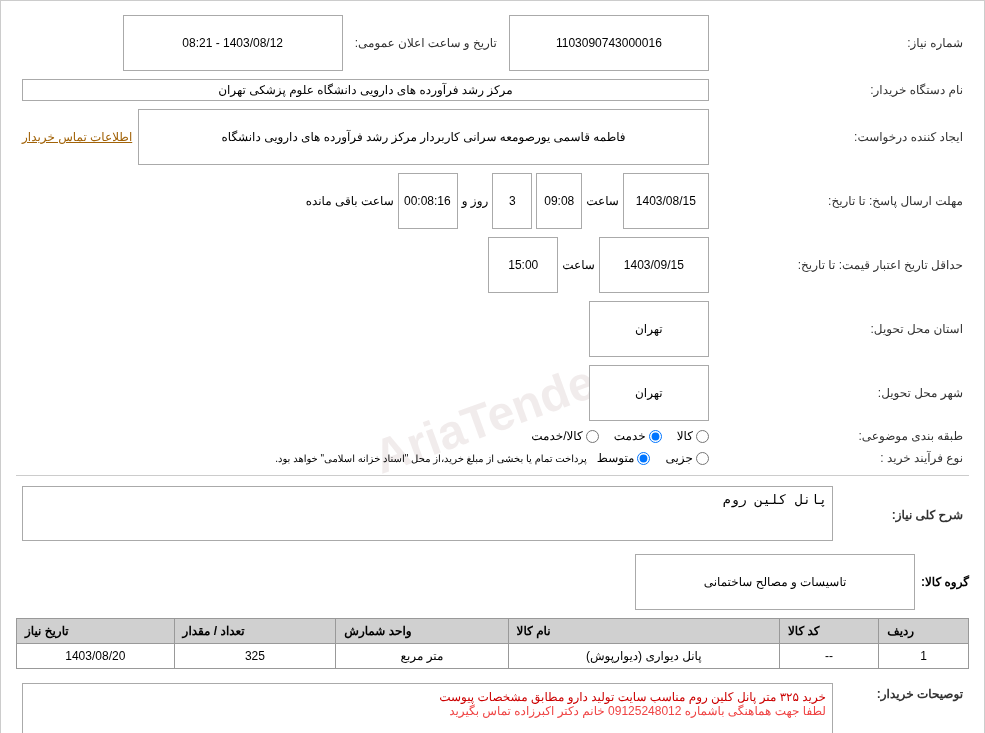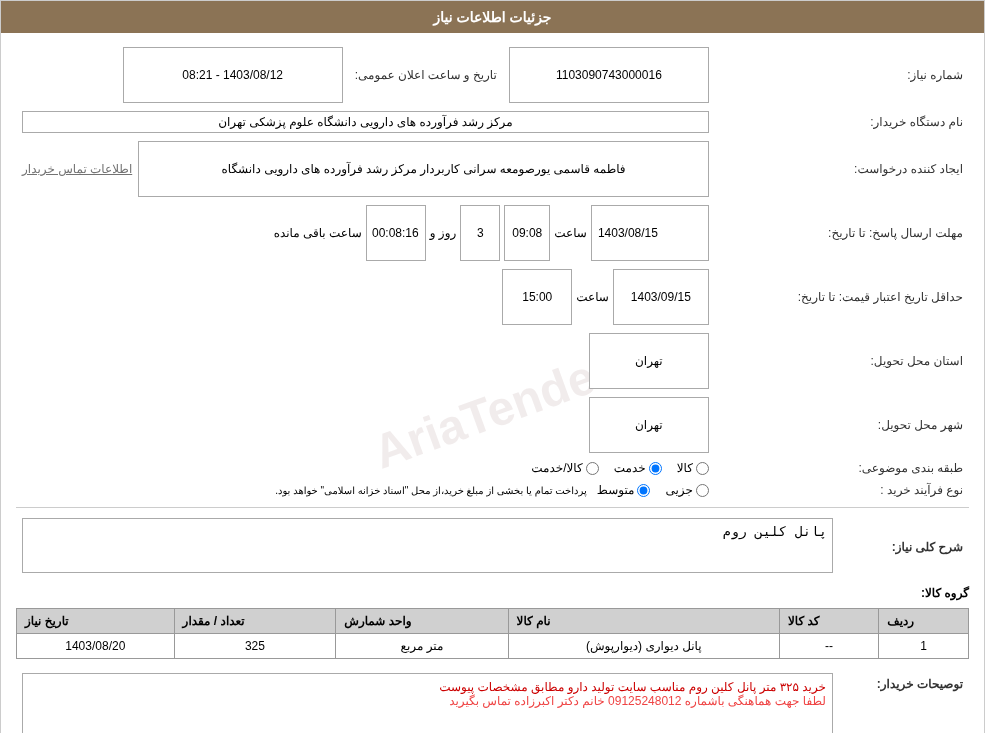--- a/index.html
+++ b/index.html
@@ -53,21 +53,21 @@
     }
     .input-box-wide {
       width: 100%;
       border: 1px solid #aaa;
       background: #fff;
       padding: 3px 6px;
       min-height: 22px;
       text-align: center;
     }
     .blue-link {
-      color: #737373;
+      color: #a16207;
       text-decoration: underline;
       cursor: pointer;
     }
     .row-flex {
       display: flex;
       align-items: center;
       gap: 4px;
       direction: rtl;
     }
     .section-header {
@@ -194,23 +194,20 @@
     }
     .nowrap { white-space: nowrap; }
     .bold { font-weight: bold; }
   </style>
 </head>
 <body>
 
 <div class="page-wrapper watermark">
   <div class="watermark-text">AriaTender</div>
 
-  <div class="page-header content-z">
-    <span>جزئیات اطلاعات نیاز</span>
-  </div>
 
   <div class="content-area content-z">
 
     <table class="info-table">
       <tbody>
           <tr>
         <td class="label-cell nowrap">شماره نیاز:</td>
         <td style="width:200px">
           <div class="input-box" style="width:200px; text-align:center">1103090743000016</div>
         </td>
@@ -234,36 +231,36 @@
             <div class="input-box" style="flex:1; text-align:center">فاطمه قاسمی یورصومعه سرانی کاربردار مرکز رشد فرآورده های دارویی دانشگاه</div>
             <span class="blue-link">اطلاعات تماس خریدار</span>
           </div>
         </td>
       </tr>
 
       <tr>
         <td class="label-cell nowrap">مهلت ارسال پاسخ: تا تاریخ:</td>
         <td colspan="3">
           <div class="row-flex">
-            <div class="input-box" style="width:118px; text-align:left">1403/08/15</div>
+            <div class="input-box" style="width:86px; text-align:center">1403/08/15</div>
             <span class="inline-label">ساعت</span>
             <div class="input-box" style="width:46px; text-align:center">09:08</div>
             <div class="input-box" style="width:40px; text-align:center">3</div>
             <span class="inline-label">روز و</span>
             <div class="input-box" style="width:60px; text-align:left">00:08:16</div>
             <span class="inline-label">ساعت باقی مانده</span>
           </div>
         </td>
       </tr>
 
       <tr>
         <td class="label-cell nowrap">حداقل تاریخ اعتبار قیمت: تا تاریخ:</td>
         <td colspan="3">
           <div class="row-flex">
-            <div class="input-box" style="width:96px; text-align:center">1403/09/15</div>
+            <div class="input-box" style="width:110px; text-align:center">1403/09/15</div>
             <span class="inline-label">ساعت</span>
             <div class="input-box" style="width:70px; text-align:center">15:00</div>
           </div>
         </td>
       </tr>
 
       <tr>
         <td class="label-cell nowrap">استان محل تحویل:</td>
         <td>
           <div class="input-box" style="width:120px; text-align:center">تهران</div>
@@ -329,20 +326,21 @@
         <td>
           <textarea class="sharhkoli-box" readonly="" style="">پانل کلین روم</textarea>
         </td>
       </tr>
     </tbody>
       </table>
 
 
     <div class="garo-row">
       <span class="garo-label">گروه کالا:</span>
+      <div class="input-box" style="min-width:280px; text-align:center">تاسیسات و مصالح ساختمانی</div>
     </div>
 
     <table class="goods-table">
       <thead>
         <tr>
           <th>ردیف</th>
           <th>کد کالا</th>
           <th>نام کالا</th>
           <th>واحد شمارش</th>
           <th>تعداد / مقدار</th>

